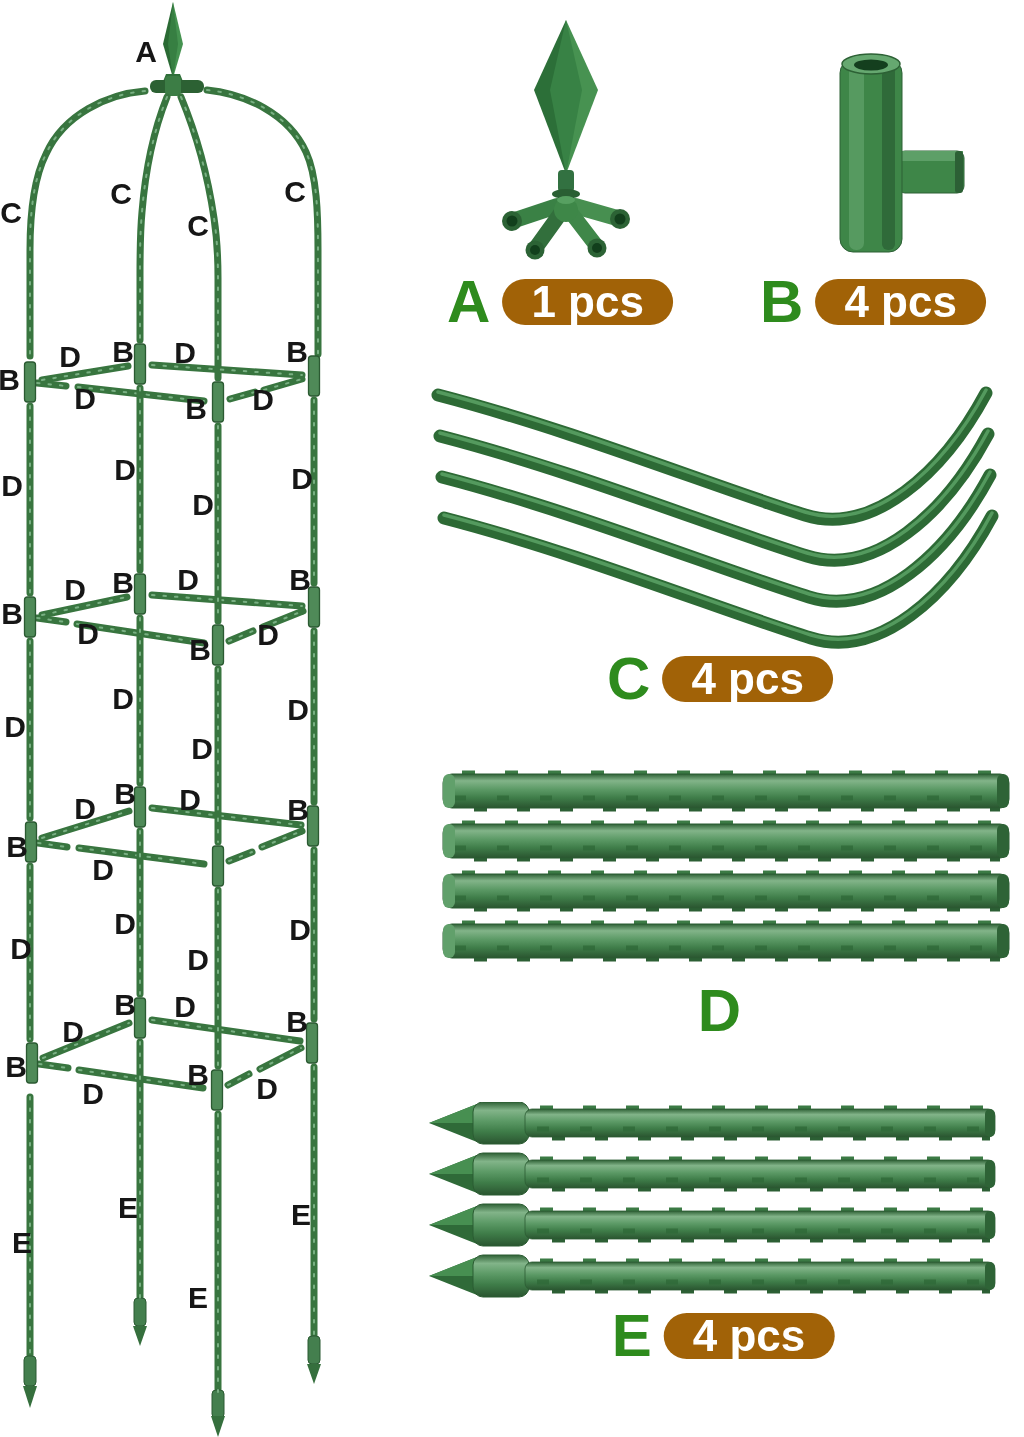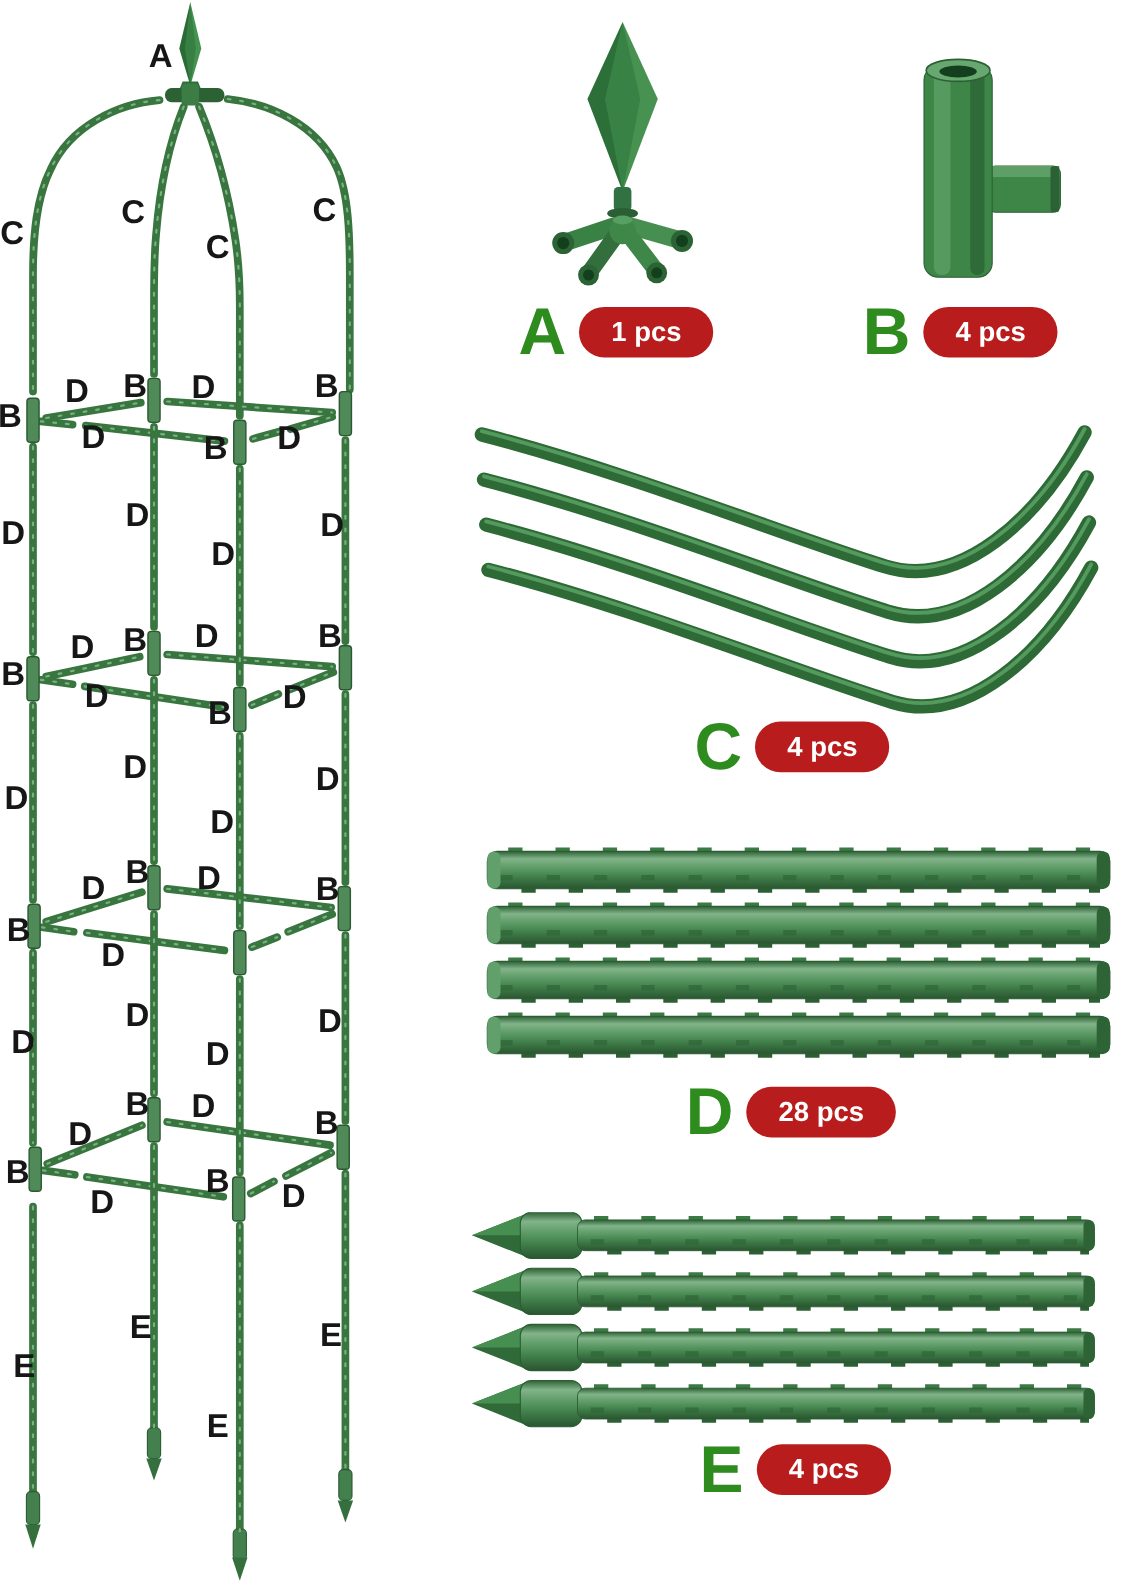--- a/index.html
+++ b/index.html
@@ -20,21 +20,21 @@
   .cr{stroke:#549a5e;stroke-width:3.5;fill:none;stroke-linecap:round;}
 
   
   .nub{stroke:#3b7a44;stroke-width:6;stroke-dasharray:13 30;}
   .nub2{stroke:#2c5f34;stroke-width:6;stroke-dasharray:13 30;}
   .mrib{stroke:#2e6837;stroke-width:5;stroke-dasharray:12 31;opacity:.75;}
 
   
   .badge{position:absolute;display:flex;align-items:center;gap:13px;transform:translateX(-50%);}
   .bl{color:#2e8b1d;font-weight:800;font-size:60px;line-height:1;letter-spacing:-1px;}
-  .bp{background:#b91c1c;color:#ffffff;font-weight:700;font-size:25px;height:46px;line-height:46px;
+  .bp{background:#a16207;color:#ffffff;font-weight:700;font-size:44px;height:46px;line-height:46px;
       padding:0 29px;border-radius:24px;white-space:nowrap;}
 </style>
 </head>
 <body>
 
 <div class="canvas">
 
   <svg id="trellis" class="abs" style="left:0;top:0;width:430px;height:1437px" viewBox="0 0 430 1437">
 
     <g>
@@ -335,20 +335,19 @@
   <div class="badge" style="left:873px;top:272px">
     <span class="bl">B</span>
     <span class="bp">4 pcs</span>
   </div>
   <div class="badge" style="left:720px;top:649px">
     <span class="bl">C</span>
     <span class="bp">4 pcs</span>
   </div>
   <div class="badge" style="left:719px;top:981px">
     <span class="bl">D</span>
-    <span class="bp">28 pcs</span>
   </div>
   <div class="badge" style="left:723px;top:1306px">
     <span class="bl">E</span>
     <span class="bp">4 pcs</span>
   </div>
 
 </div>
 
 </body></html>

